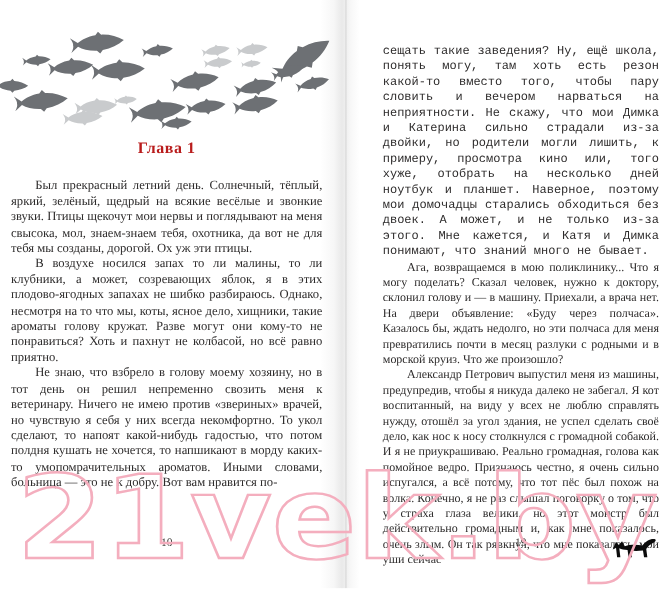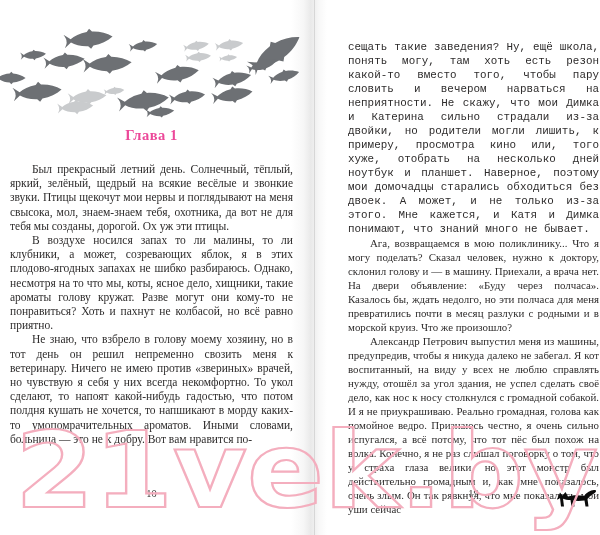--- a/index.html
+++ b/index.html
@@ -3,21 +3,21 @@
 <meta charset="utf-8">
 <style>
   html,body{margin:0;padding:0;background:#fff;}
   .stage{
     position:relative;width:600px;height:535px;background:#ffffff;overflow:hidden;
     font-family:"Liberation Serif",serif;color:#2e2c2c;
   }
   .fish-svg{position:absolute;left:0;top:0;}
   .heading{
     position:absolute;left:10px;top:127px;width:283px;text-align:center;
-    font-weight:bold;font-size:14.5px;letter-spacing:.5px;color:#ec4899;
+    font-weight:bold;font-size:14.5px;letter-spacing:.5px;color:#b91c1c;
   }
   .col{position:absolute;text-align:justify;}
   .col p{margin:0;text-indent:22px;}
   .col p.cont{text-indent:0;font-family:Liberation Mono, monospace;}
   .col-left{left:10px;top:162px;width:283px;font-size:11.5px;line-height:14.2px;}
   .col-right{left:348px;top:40px;width:251px;font-size:10.9px;line-height:14px;}
   .pagenum{position:absolute;top:488px;font-size:10.5px;text-align:center;color:#3a3836;}
   .pagenum-left{left:10px;width:283px;}
   .pagenum-right{left:348px;width:251px;}
   .gutter{

